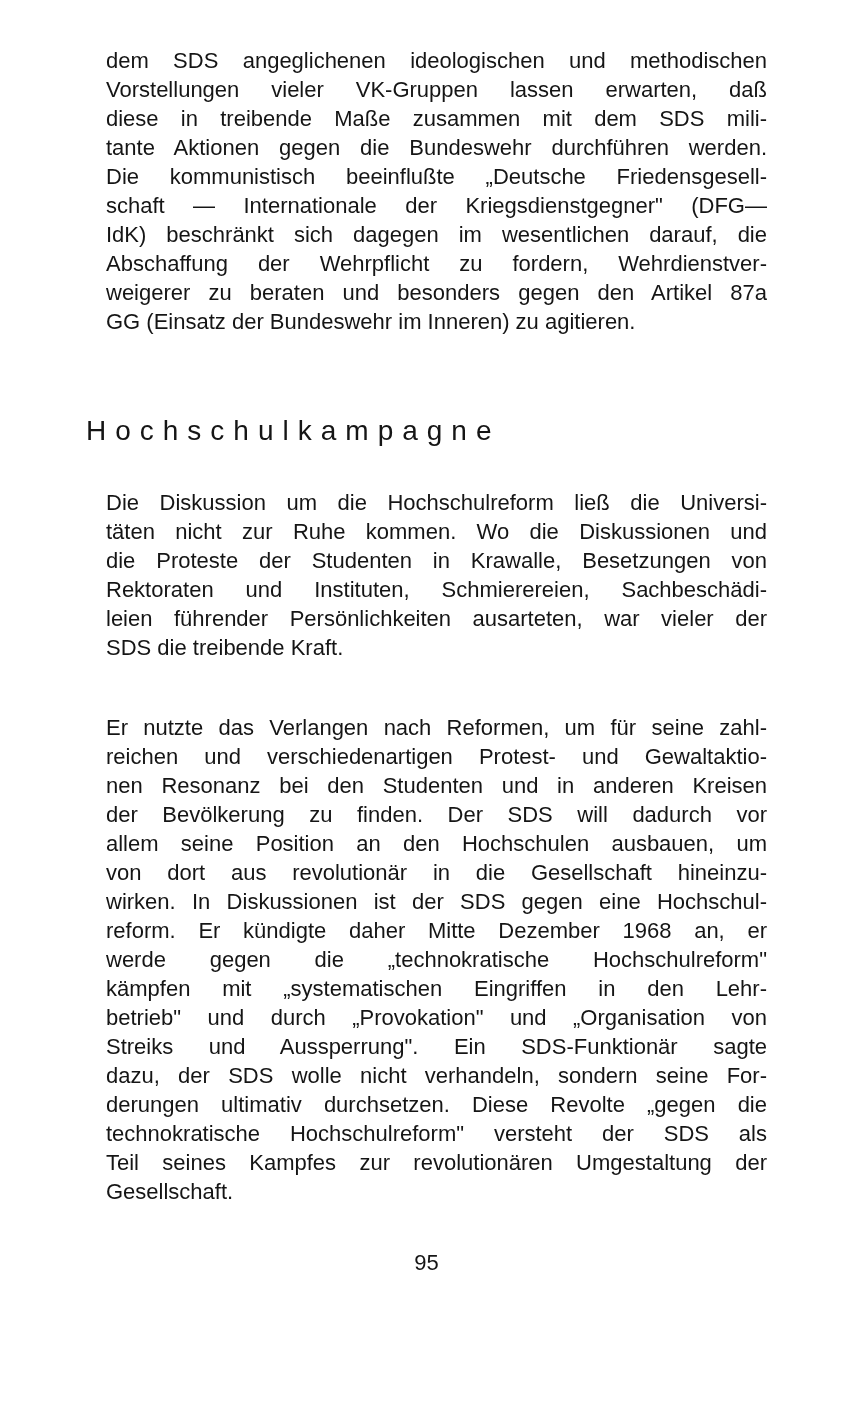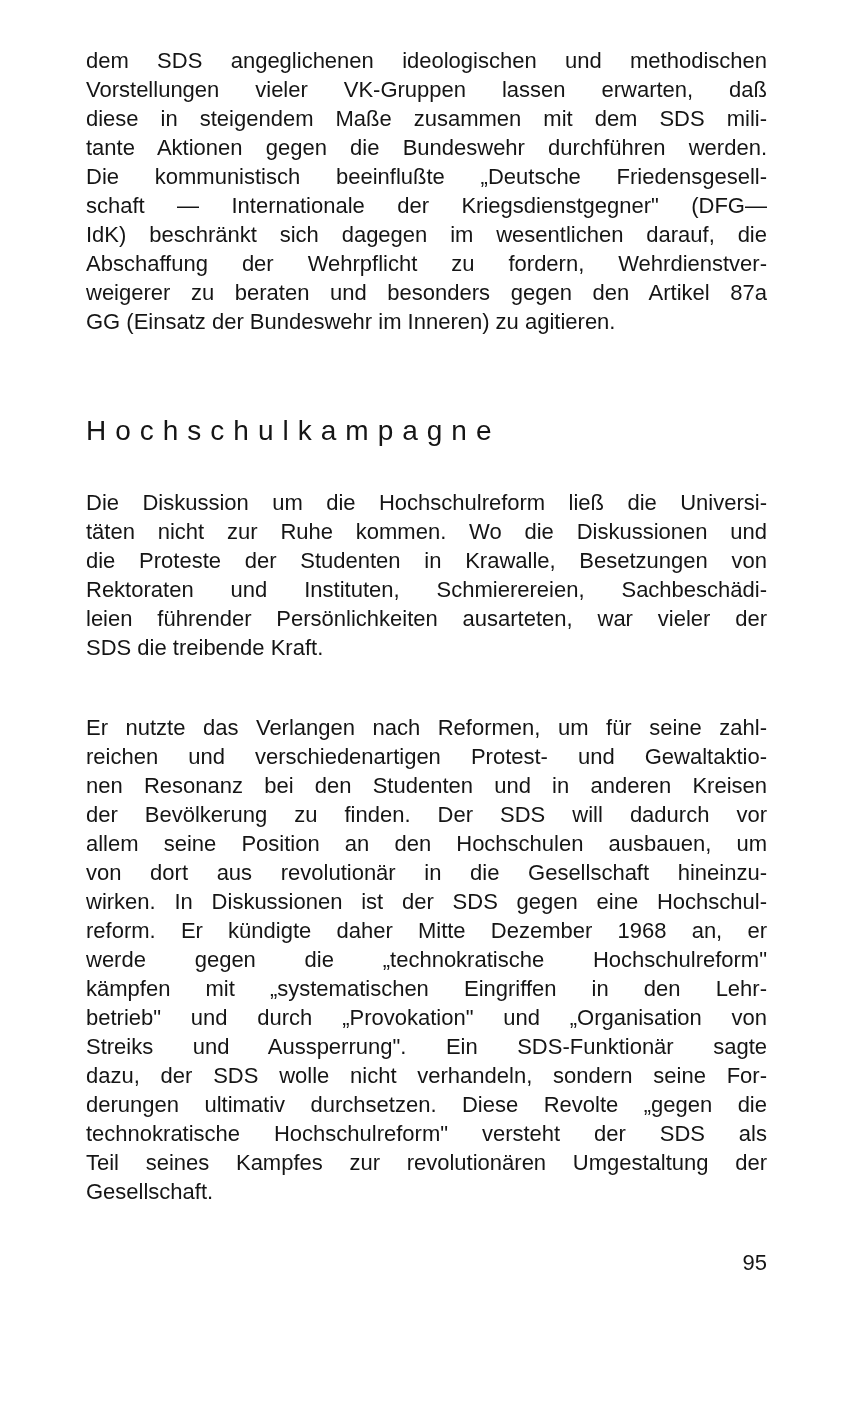--- a/index.html
+++ b/index.html
@@ -22,51 +22,52 @@
   }
   .text-block {
     width: 681px;
   }
   .paragraph {
     margin: 0;
   }
   .line {
     text-align: justify;
     text-align-last: justify;
+    margin-left: 20px;
     -moz-text-align-last: justify;
   }
   .line.last {
     text-align-last: left;
     -moz-text-align-last: left;
   }
   .heading {
     margin-top: 80px;
     margin-bottom: 43px;
     letter-spacing: 9px;
     font-size: 28px;
     line-height: 29px;
   }
   .paragraph + .paragraph {
     margin-top: 51px;
   }
   .page-number {
     margin-top: 42px;
-    text-align: right;
+    text-align: center;
     width: 681px;
   }
 </style>
 </head>
 <body>
 
 <div class="page">
   <div class="text-block">
       <div class="paragraph">
         <div class="line">dem SDS angeglichenen ideologischen und methodischen</div>
         <div class="line">Vorstellungen vieler VK-Gruppen lassen erwarten, daß</div>
-        <div class="line">diese in steigendem Maße zusammen mit dem SDS mili-</div>
+        <div class="line">diese in treibende Maße zusammen mit dem SDS mili-</div>
         <div class="line">tante Aktionen gegen die Bundeswehr durchführen werden.</div>
         <div class="line">Die kommunistisch beeinflußte „Deutsche Friedensgesell-</div>
         <div class="line">schaft — Internationale der Kriegsdienstgegner" (DFG—</div>
         <div class="line">IdK) beschränkt sich dagegen im wesentlichen darauf, die</div>
         <div class="line">Abschaffung der Wehrpflicht zu fordern, Wehrdienstver-</div>
         <div class="line">weigerer zu beraten und besonders gegen den Artikel 87a</div>
         <div class="line last">GG (Einsatz der Bundeswehr im Inneren) zu agitieren.</div>
       </div>
       <div class="heading">Hochschulkampagne</div>
       <div class="paragraph">

